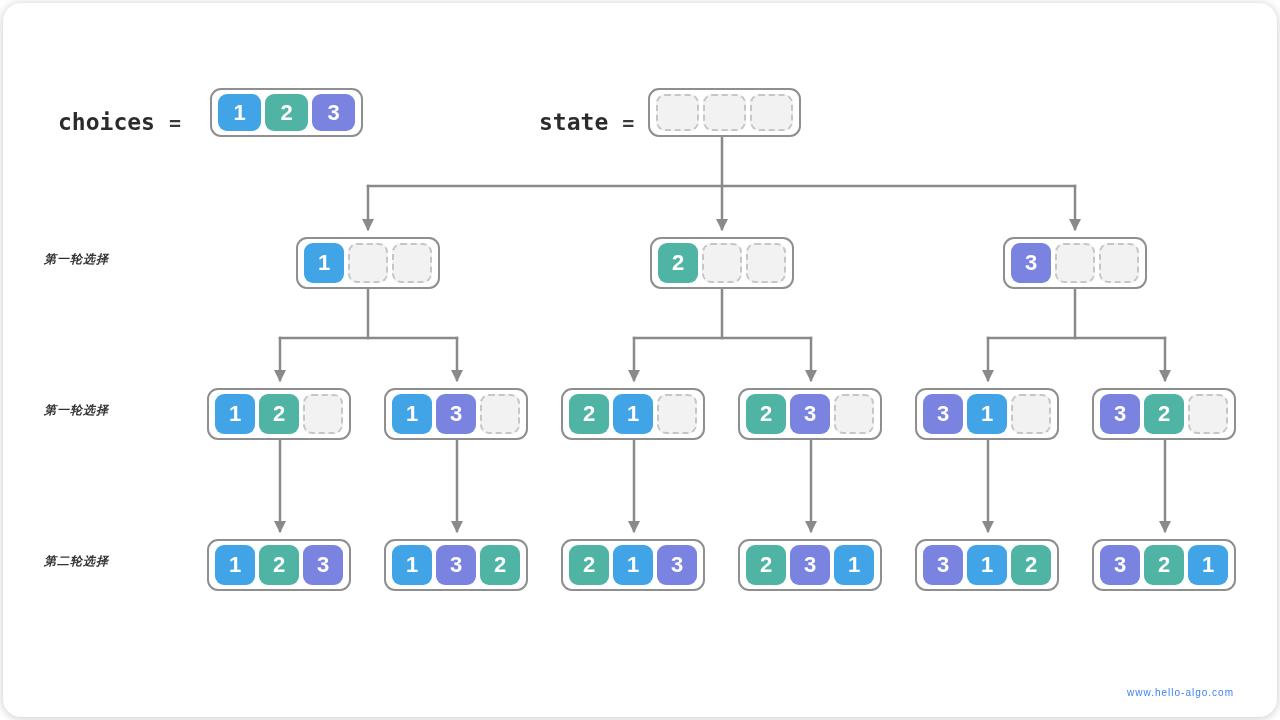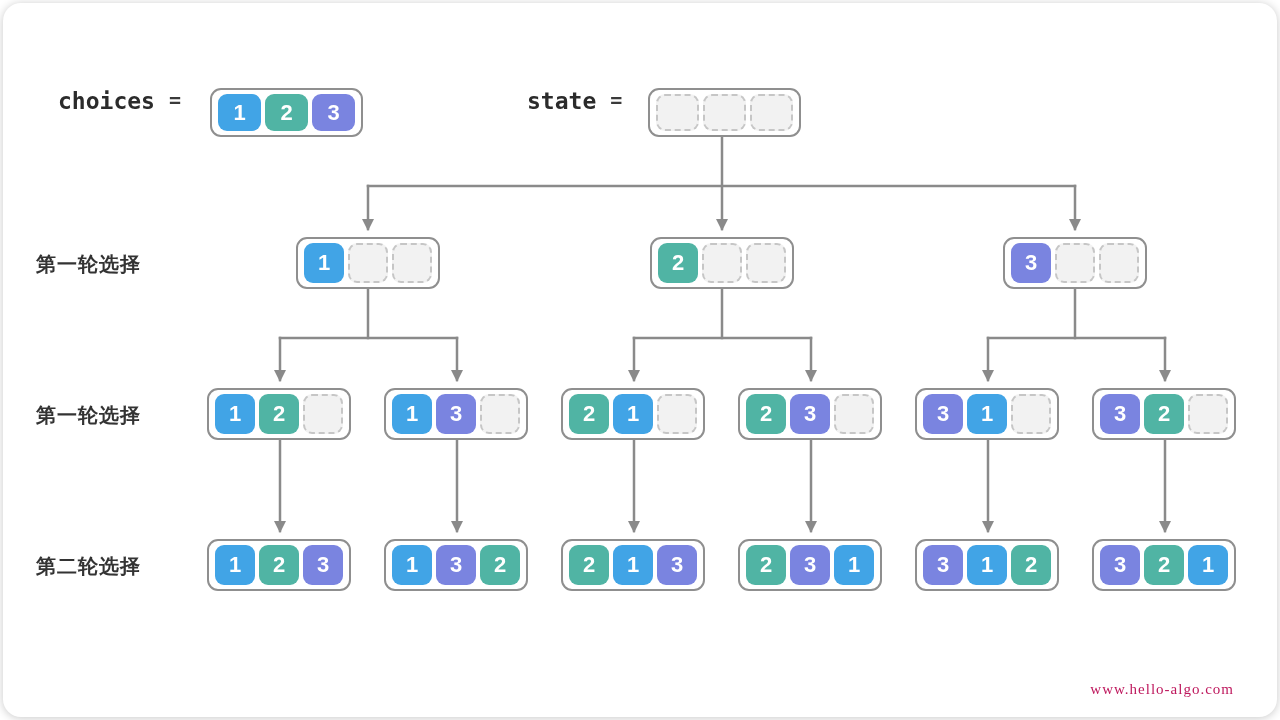--- a/index.html
+++ b/index.html
@@ -7,21 +7,21 @@
   .card{
     position:absolute;left:3px;top:3px;right:3px;bottom:3px;
     background:#ffffff;border-radius:18px;
     box-shadow:0 1px 10px rgba(0,0,0,0.22);
     overflow:hidden;
   }
   .stage{position:absolute;left:-3px;top:-3px;width:1280px;height:720px;}
   svg.connectors{position:absolute;left:0;top:0;width:1280px;height:720px;}
 
   .hdr-label{
-    position:absolute;display:flex;align-items:flex-start;gap:14px;
+    position:absolute;display:flex;align-items:flex-end;gap:14px;
     font-family:"DejaVu Sans Mono","Liberation Mono",monospace;
     font-weight:bold;font-size:23px;color:#2b2b2b;height:47px;
   }
   .hdr-label .eq{font-weight:bold;font-size:20px;color:#3a3a3a;}
 
   .slot-box{
     position:absolute;display:flex;gap:4px;align-items:center;
     padding:4px 6px;background:#ffffff;
     border:2.5px solid #8f8f8f;border-radius:11px;
     box-sizing:border-box;
@@ -29,27 +29,27 @@
   .cell{
     display:flex;align-items:center;justify-content:center;
     width:40px;height:40px;border-radius:9px;box-sizing:border-box;
     color:#ffffff;font-size:22px;font-weight:bold;
     font-family:"Liberation Sans",sans-serif;
   }
   .slot-box.small .cell{width:43px;height:37px;}
   .cell.empty{background:#f2f2f2;border:2px dashed #c6c6c6;}
 
   .round-label{
-    position:absolute;left:36px;font-size:20px;font-weight:600;
-    color:#333333;letter-spacing:1px;white-space:nowrap;
+    position:absolute;left:44px;font-size:12px;font-weight:600;
+    color:#333333;letter-spacing:1px;white-space:nowrap;font-style:italic;
   }
   .watermark{
     position:absolute;right:46px;bottom:22px;
-    font-family:Liberation Serif, serif;
-    font-size:15px;color:#be185d;letter-spacing:1px;
+    font-family:Liberation Sans, sans-serif;
+    font-size:10px;color:#3b82f6;letter-spacing:1px;
   }
 </style>
 </head>
 <body>
 
 <div class="card">
 <div class="stage">
 
   <svg class="connectors" viewBox="0 0 1280 720" xmlns="http://www.w3.org/2000/svg">
     <defs>
@@ -84,21 +84,21 @@
       <path d="M988 440 L988 531" marker-end="url(#arrow)"></path>
       <path d="M1165 440 L1165 531" marker-end="url(#arrow)"></path>
     </g>
   </svg>
 
   <div class="hdr-label" style="left:58px;top:88px;">
     <span>choices</span>
     <span class="eq">=</span>
   </div>
 
-  <div class="hdr-label" style="left:527px;top:88px;">
+  <div class="hdr-label" style="left:539px;top:88px;">
     <span>state</span>
     <span class="eq">=</span>
   </div>
 
   <div class="round-label" style="top:251px;">第一轮选择</div>
   <div class="round-label" style="top:402px;">第一轮选择</div>
   <div class="round-label" style="top:553px;">第二轮选择</div>
 
   <div id="boxes">
         <div class="slot-box small" style="left: 210px; top: 88px;">

